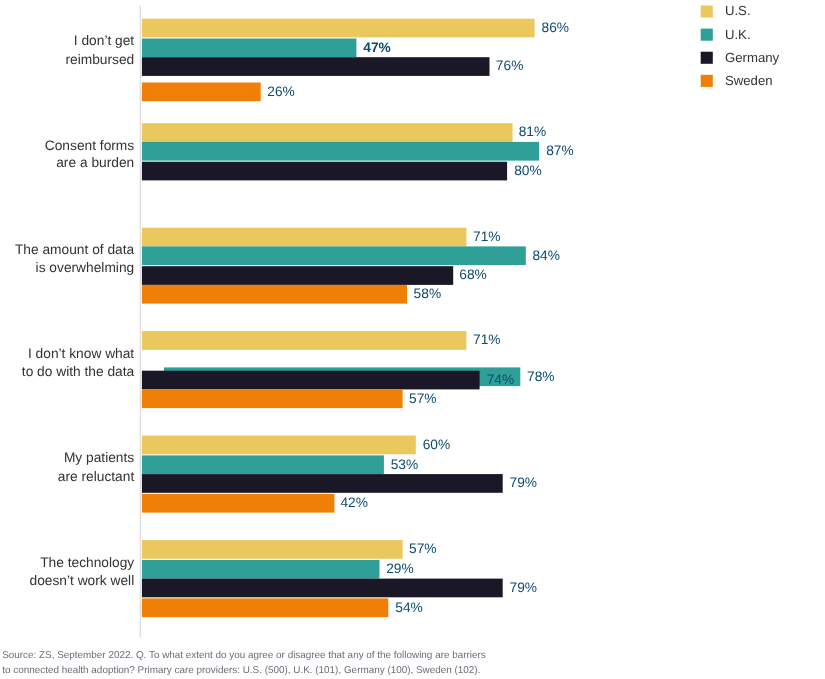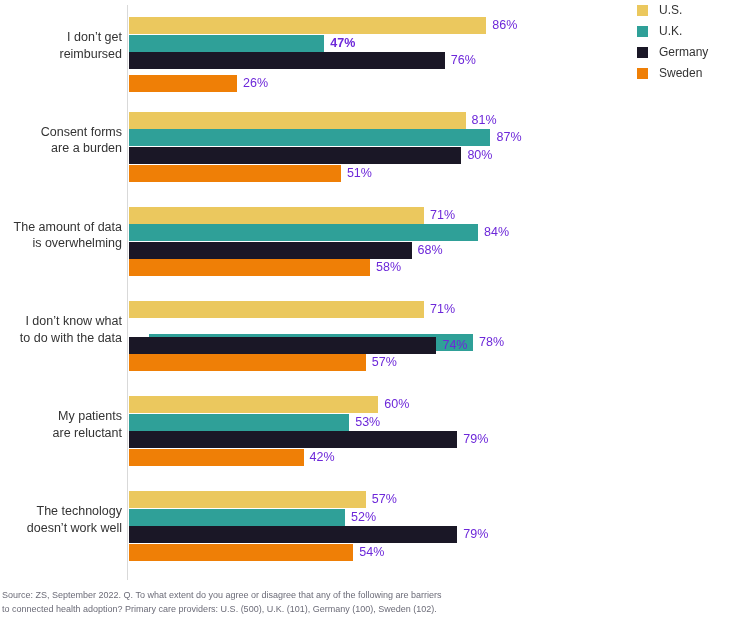--- a/index.html
+++ b/index.html
@@ -71,21 +71,21 @@
     left: 0;
     top: 0;
     height: 17px;
   }
 
   .bar-value {
     position: absolute;
     top: 1px;
     font-size: 12.5px;
     line-height: 15px;
-    color: #6d28d9;
+    color: #0c4a6e;
     white-space: nowrap;
   }
 
   
   .legend {
     position: absolute;
     left: 637px;
     top: 3px;
     width: 110px;
   }
@@ -158,24 +158,20 @@
             <span class="bar-value" style="left: 342.555px;">81%</span>
           </div>
           <div class="bar-row" style="top: 17.6px; width: 500px;">
             <div class="bar" style="width: 361.485px; background: rgb(47, 160, 152); height: 17px;"></div>
             <span class="bar-value" style="left: 367.485px;">87%</span>
           </div>
           <div class="bar-row" style="top: 35.2px; width: 500px;">
             <div class="bar" style="width: 332.4px; background: rgb(26, 23, 38); height: 17px;"></div>
             <span class="bar-value" style="left: 338.4px;">80%</span>
           </div>
-          <div class="bar-row" style="top: 52.8px; width: 500px;">
-            <div class="bar" style="width: 211.905px; background: rgb(239, 127, 6); height: 17px;"></div>
-            <span class="bar-value" style="left: 217.905px;">51%</span>
-          </div>
         </div>
         <div class="group" style="top: 206.6px;">
           <div class="cat-label">The amount of data
 is overwhelming</div>
           <div class="bar-row" style="top: 0px; width: 500px;">
             <div class="bar" style="width: 295.005px; background: rgb(235, 200, 94); height: 17px;"></div>
             <span class="bar-value" style="left: 301.005px;">71%</span>
           </div>
           <div class="bar-row" style="top: 17.6px; width: 500px;">
             <div class="bar" style="width: 349.02px; background: rgb(47, 160, 152); height: 17px;"></div>
@@ -232,21 +228,21 @@
         </div>
         <div class="group" style="top: 491px;">
           <div class="cat-label">The technology
 doesn’t work well</div>
           <div class="bar-row" style="top: 0px; width: 500px;">
             <div class="bar" style="width: 236.835px; background: rgb(235, 200, 94); height: 17px;"></div>
             <span class="bar-value" style="left: 242.835px;">57%</span>
           </div>
           <div class="bar-row" style="top: 17.6px; width: 500px;">
             <div class="bar" style="width: 216.06px; background: rgb(47, 160, 152); height: 17px;"></div>
-            <span class="bar-value" style="left: 222.06px;">52%</span>
+            <span class="bar-value" style="left: 222.06px;">29%</span>
           </div>
           <div class="bar-row" style="top: 35.2px; width: 500px;">
             <div class="bar" style="width: 328.245px; background: rgb(26, 23, 38); height: 17px;"></div>
             <span class="bar-value" style="left: 334.245px;">79%</span>
           </div>
           <div class="bar-row" style="top: 52.8px; width: 500px;">
             <div class="bar" style="width: 224.37px; background: rgb(239, 127, 6); height: 17px;"></div>
             <span class="bar-value" style="left: 230.37px;">54%</span>
           </div>
         </div>

